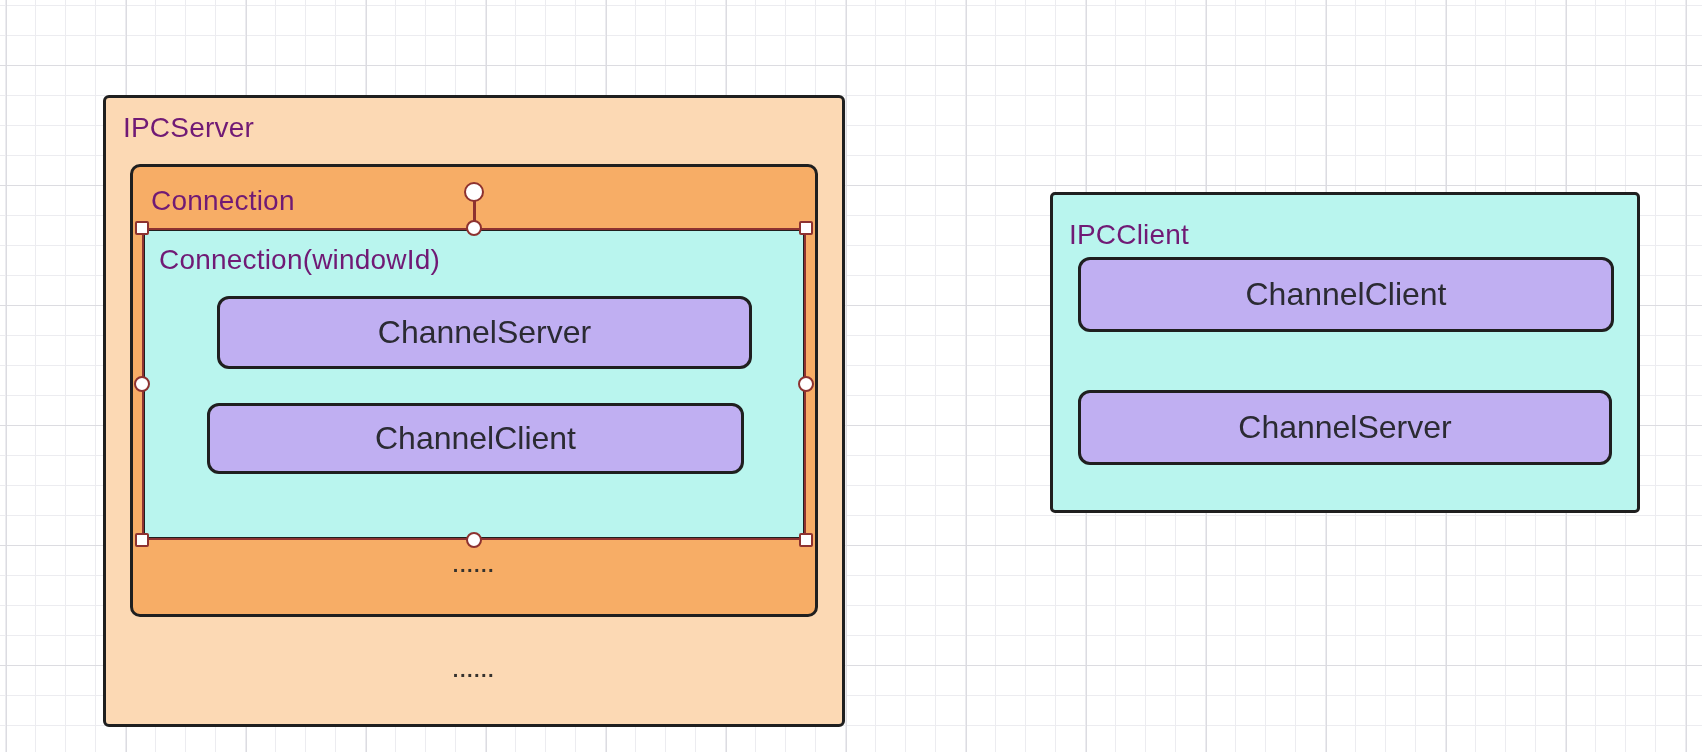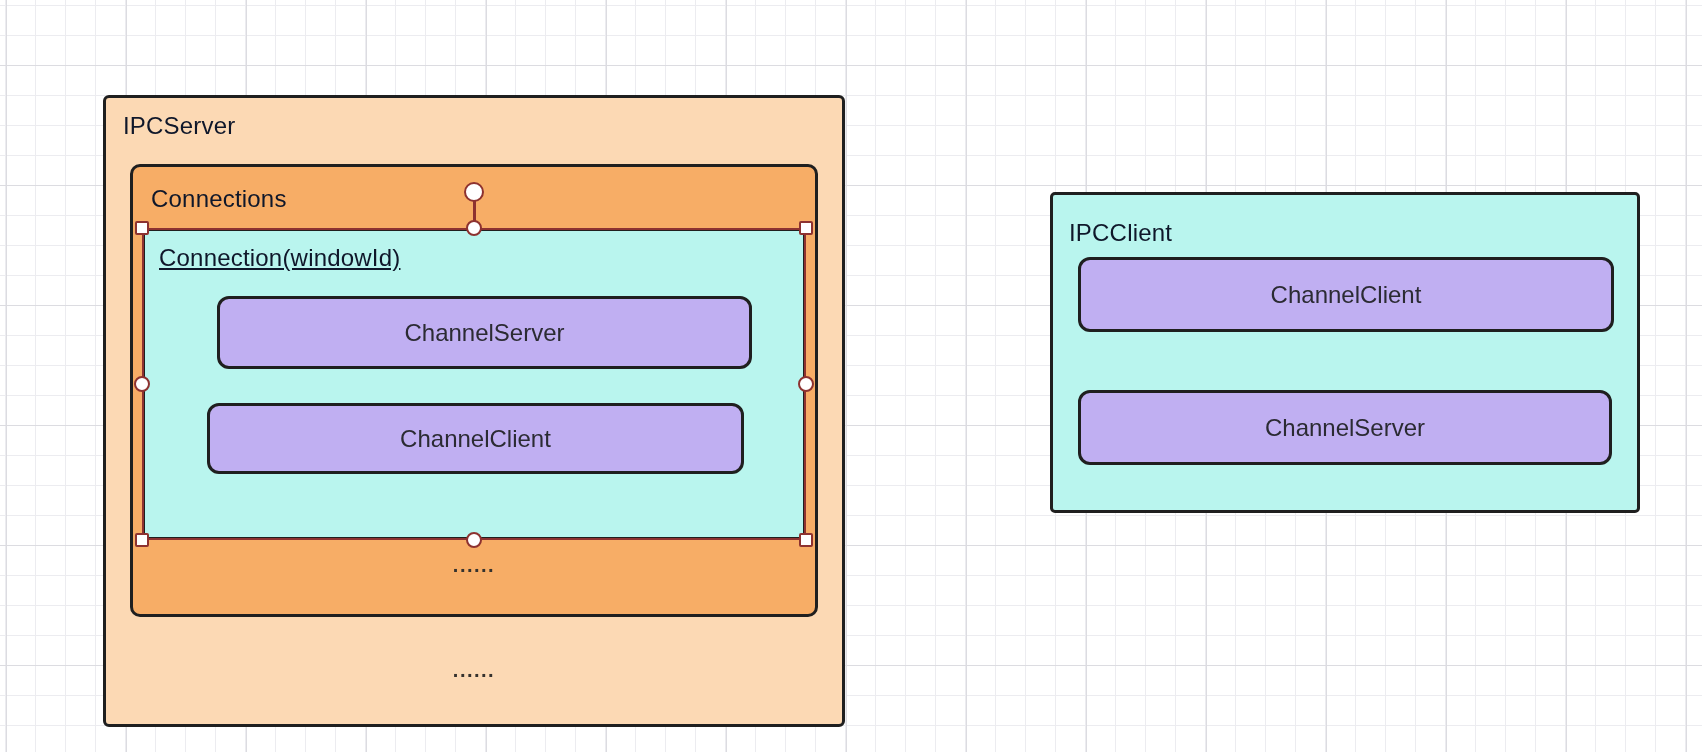--- a/index.html
+++ b/index.html
@@ -20,33 +20,33 @@
     background-size:120px 120px, 120px 120px, 30px 30px, 30px 30px;
     background-position:6px 0, 0 65px, 5px 0, 0 5px;
   }
   .box{
     position:absolute;
     box-sizing:border-box;
     border:3.5px solid var(--stroke);
   }
   .shape-title{
     position:absolute;
-    font-size:24px;
+    font-size:28px;
     font-weight:500;
-    color:#0f172a;
+    color:#701a75;
     white-space:nowrap;
     letter-spacing:.2px;
   }
   .channel{
     display:flex;
     align-items:center;
     justify-content:center;
     background:var(--purple);
     border-radius:12px;
-    font-size:24px;
+    font-size:32px;
     font-weight:500;
     color:#2b2b33;
   }
   .ellipsis{
     position:absolute;
     text-align:center;
     font-size:20px;
     font-weight:700;
     letter-spacing:1.5px;
     color:#35322e;
@@ -79,25 +79,25 @@
 </head>
 <body>
 
 <div class="canvas">
 
   <div class="box" style="left:103px; top:95px; width:742px; height:632px; background:var(--peach); border-radius:6px;">
     <div class="shape-title" style="left:17px; top:14px;">IPCServer</div>
   </div>
 
   <div class="box" style="left:130px; top:164px; width:688px; height:453px; background:var(--orange); border-radius:10px;">
-    <div class="shape-title" style="left:18px; top:18px;">Connections</div>
+    <div class="shape-title" style="left:18px; top:18px;">Connection</div>
   </div>
 
   <div class="box" style="left:142px; top:228px; width:664px; height:312px; background:var(--cyan); border-radius:5px;">
-    <div class="shape-title" style="left:14px; top:13px;text-decoration:underline;">Connection(windowId)</div>
+    <div class="shape-title" style="left:14px; top:13px;">Connection(windowId)</div>
   </div>
 
   <div class="box channel" style="left:217px; top:296px; width:535px; height:73px;">
     <span>ChannelServer</span>
   </div>
 
   <div class="box channel" style="left:207px; top:403px; width:537px; height:71px;">
     <span>ChannelClient</span>
   </div>
 

